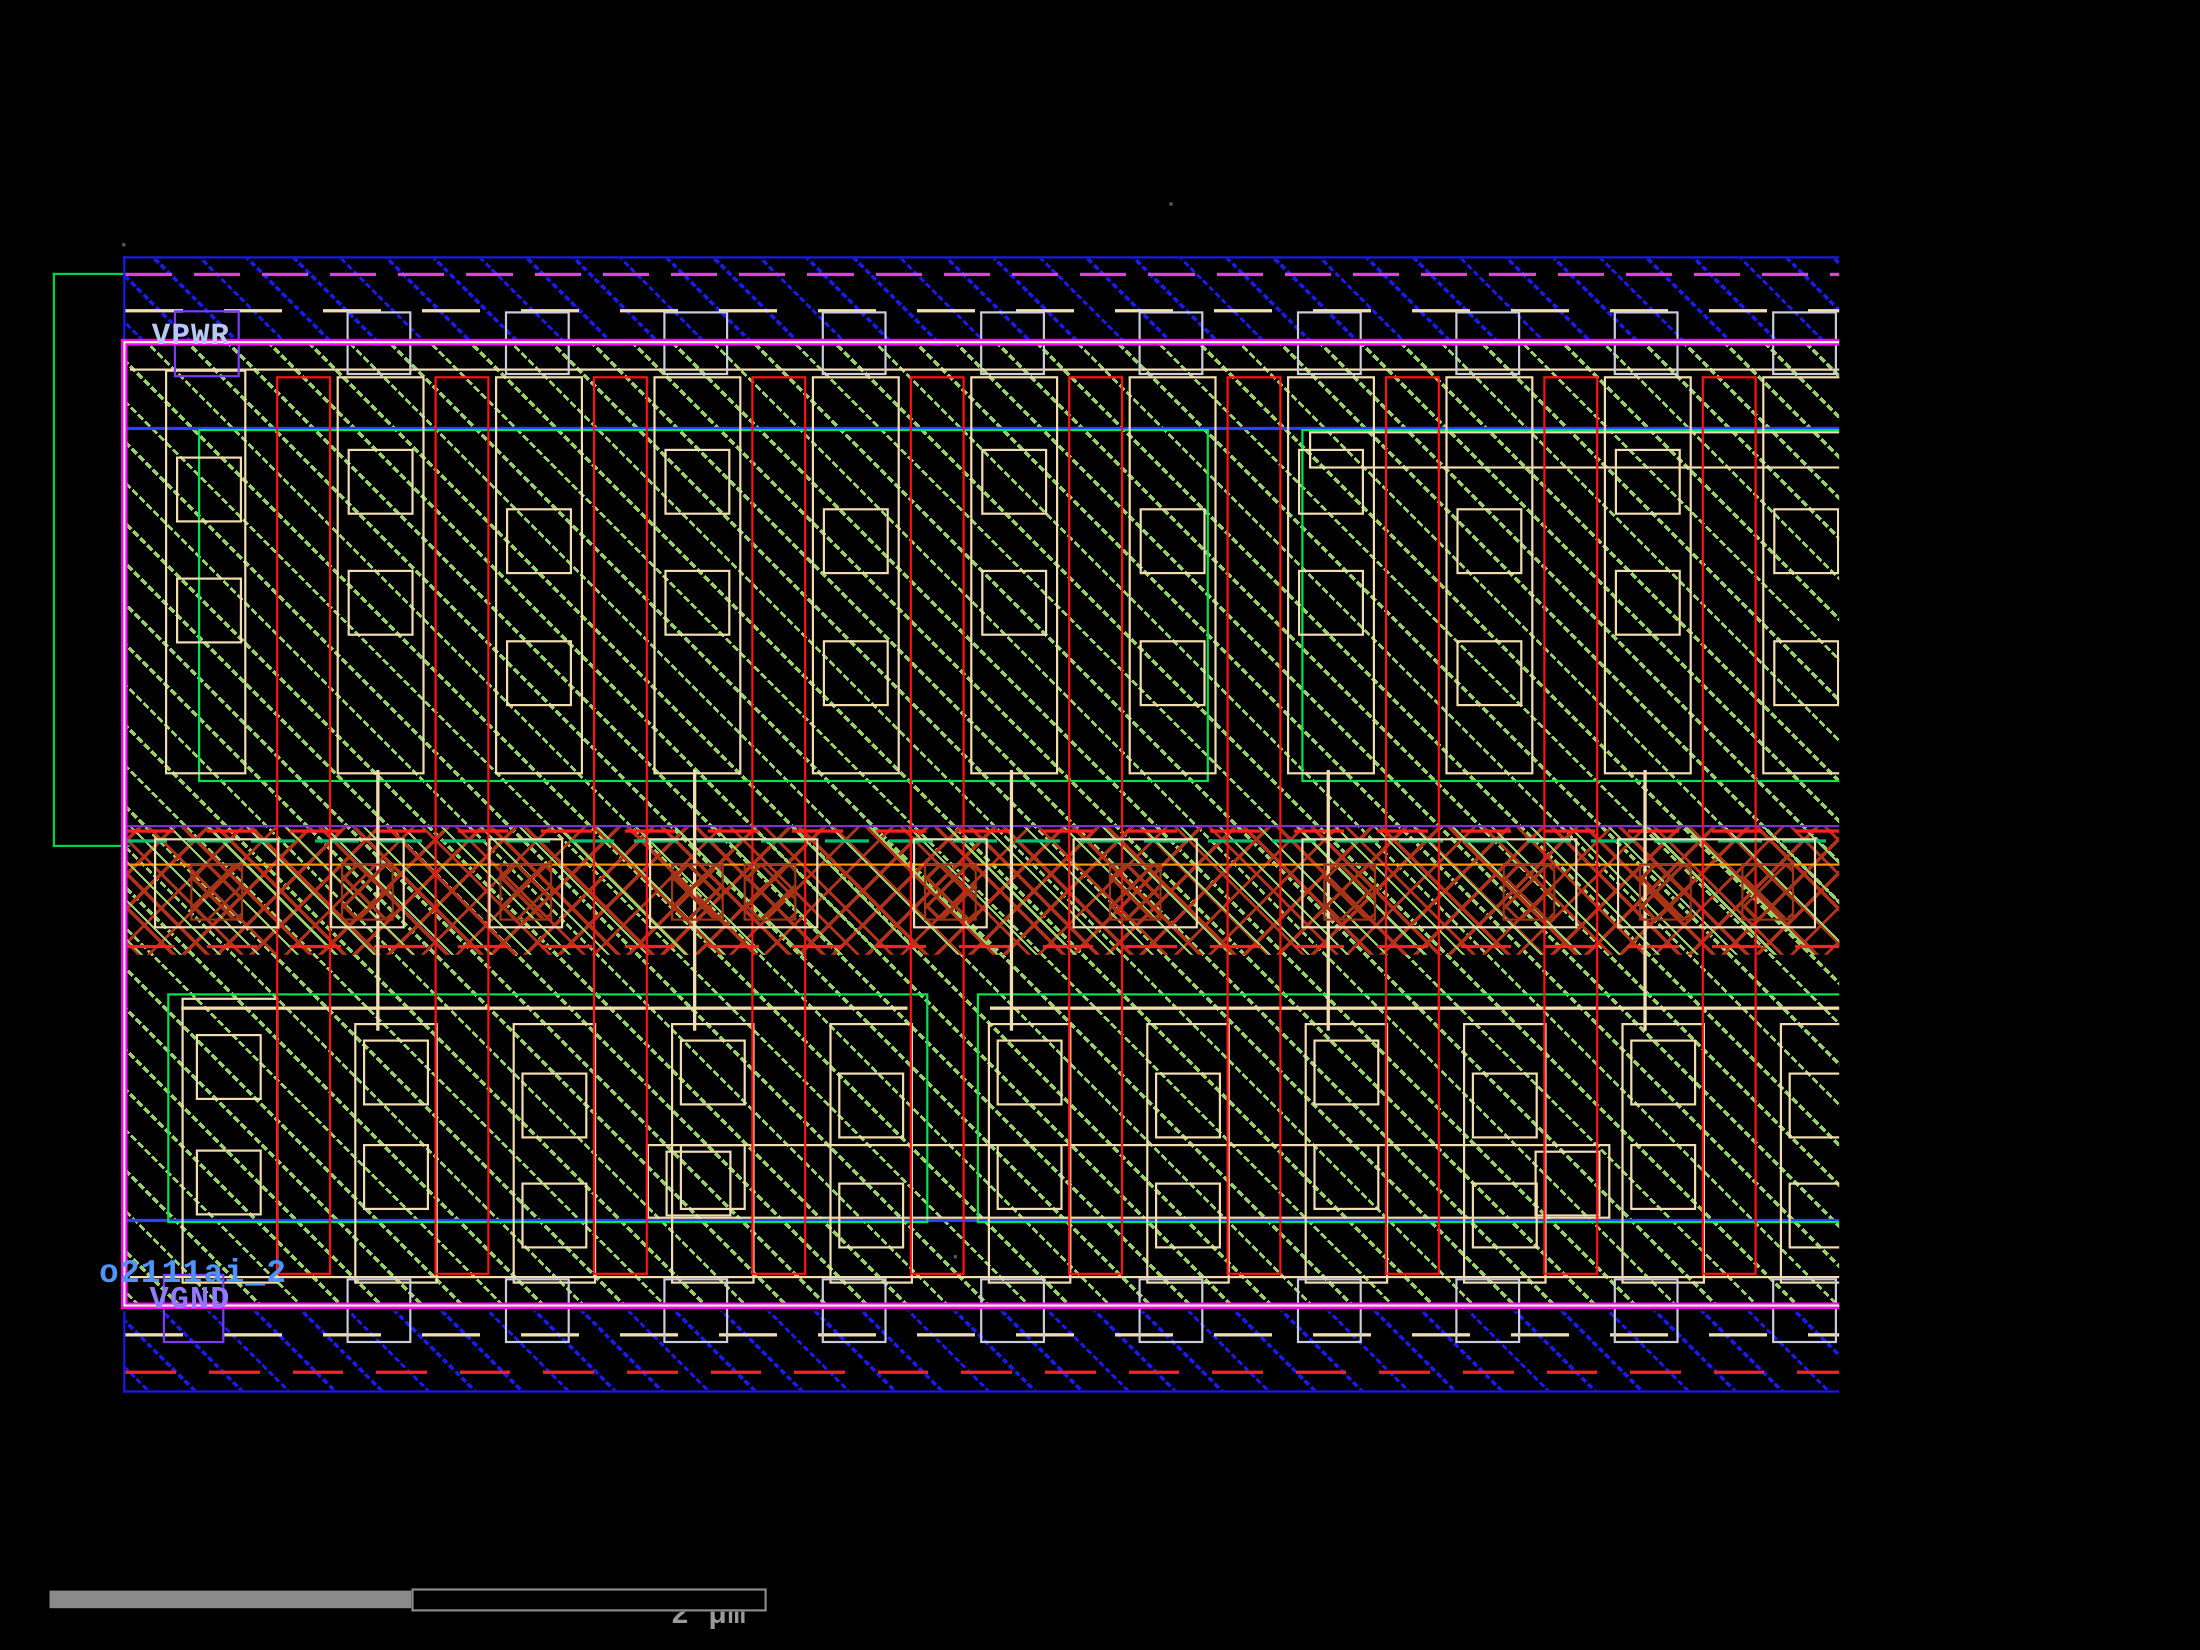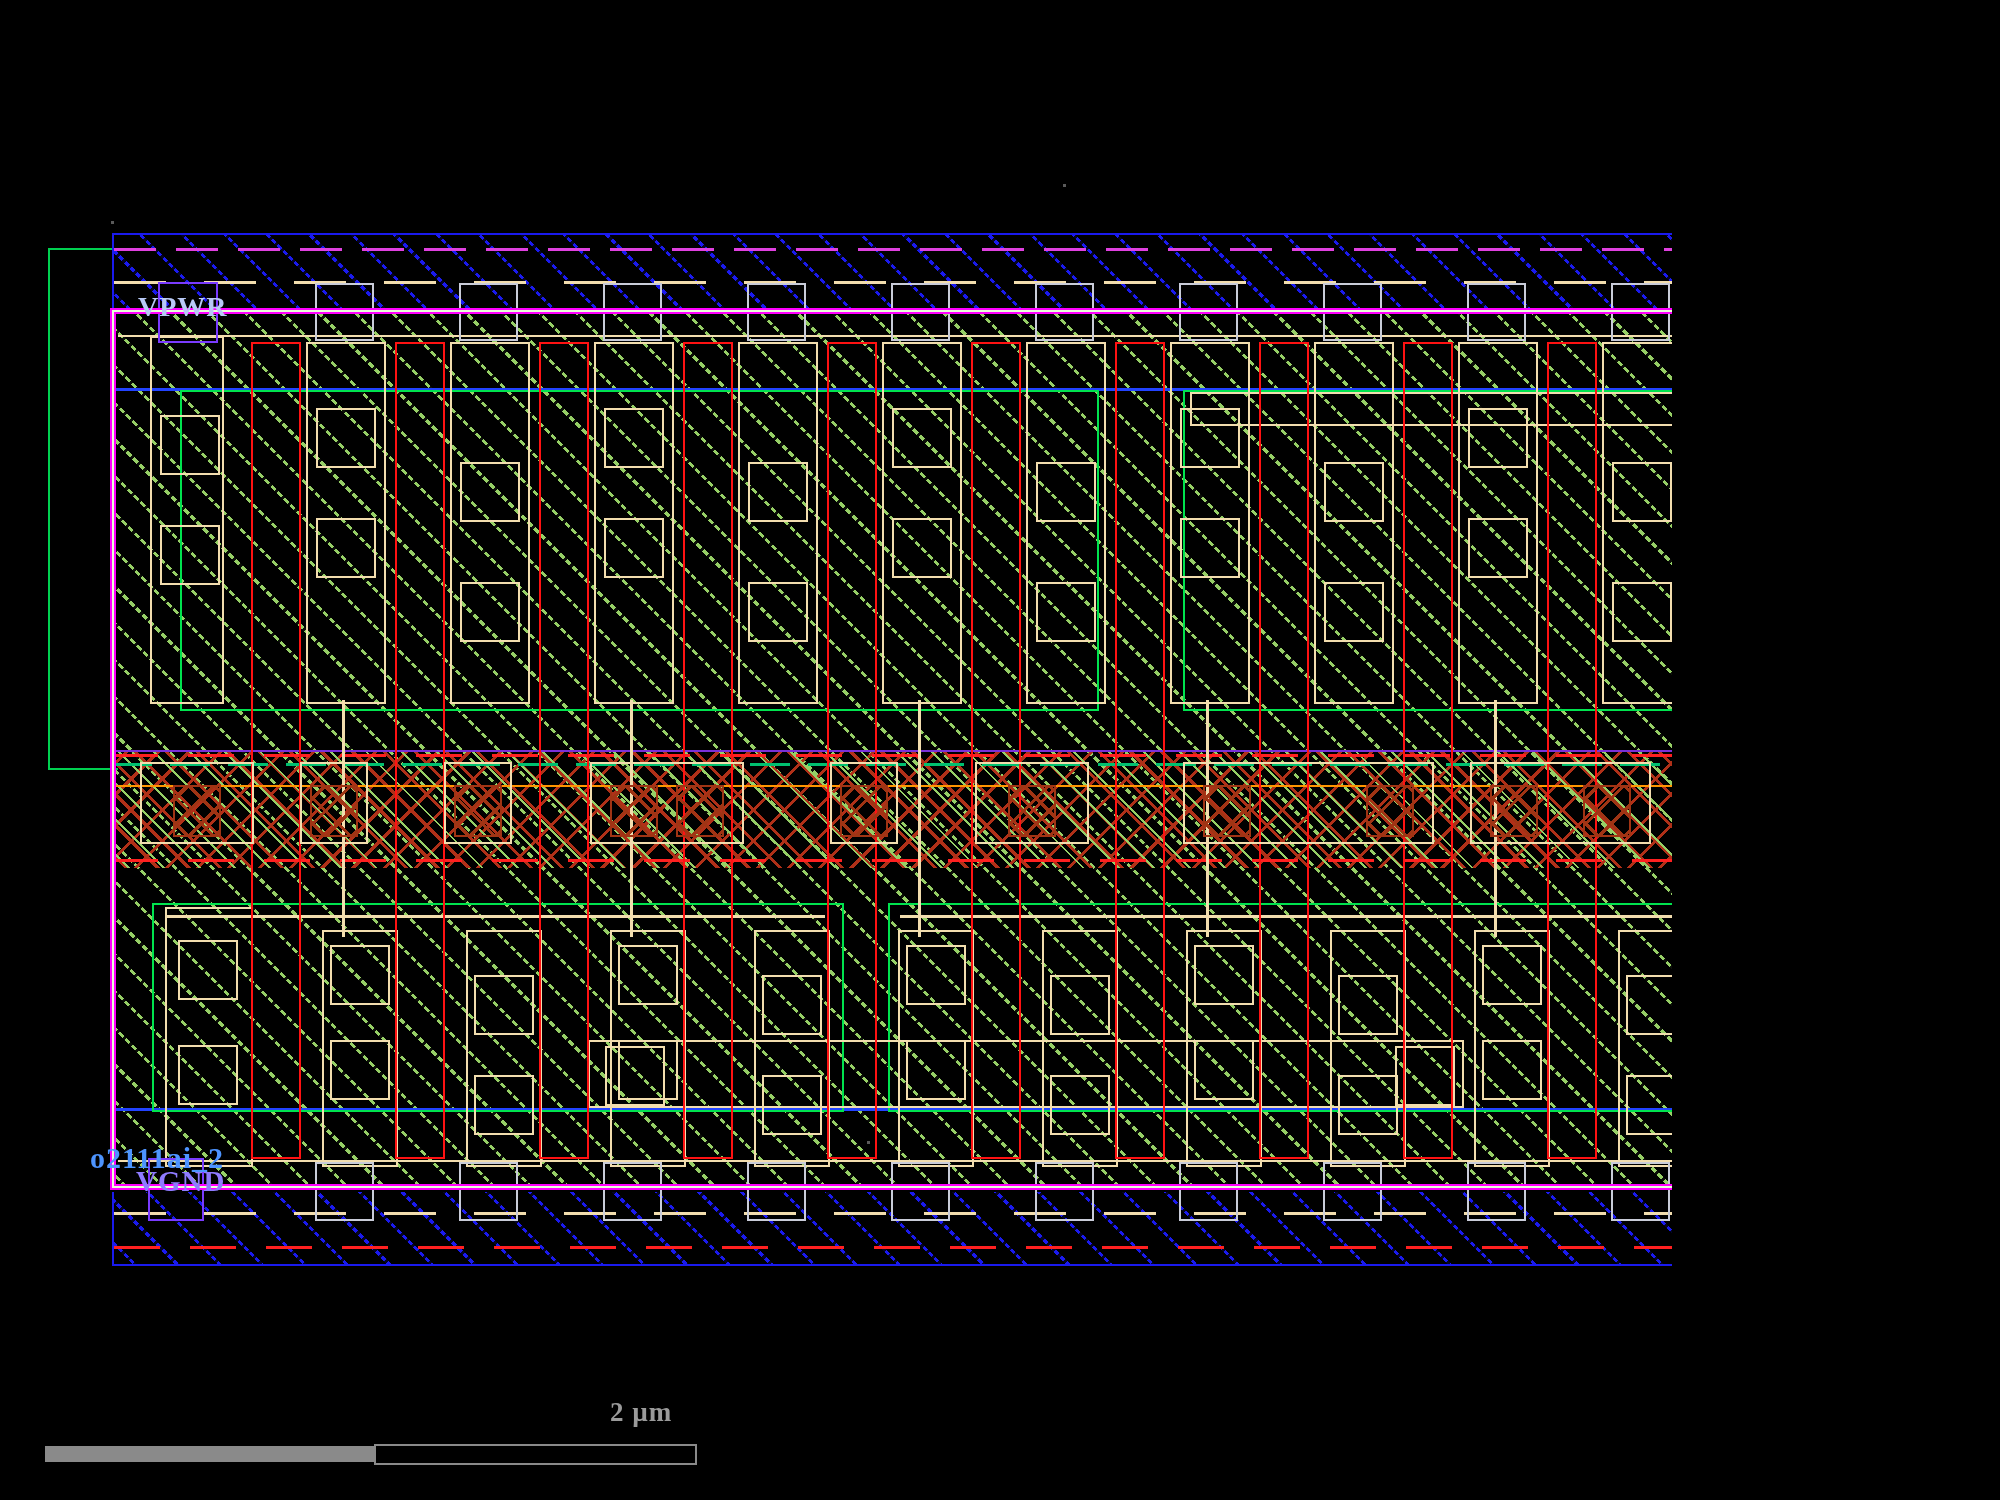--- a/index.html
+++ b/index.html
@@ -1,17 +1,17 @@
 <!DOCTYPE html>
 <html style="--c-metal1: #1a1aee; --c-metal1-pin: #7a3bff; --c-nwell: #00d050; --c-diff: #00e34e; --c-nsdm: #2243ff; --c-poly: #ff1212; --c-poly-hatch: #b03018; --c-contact-hatch: #a03414; --c-licon: #f2ddae; --c-implant-hatch: #96cf66; --c-boundary: #ff00ff; --c-boundary-inner: #eaffd8; --c-via: #c9ccd9; --c-band-purple: #7a30d8; --c-band-teal: #00c070; --c-band-orange: #ff9500; --c-rail-dash-pink: #e040e0; --c-rail-dash-red: #ff2020; --c-text-cellname: #4d94ff; --c-text-vpwr: #b9c9f6; --c-text-vgnd: #8f7bff; --c-scale-gray: #8a8a8a; --c-scale-text: #9a9a9a;"><head>
 <meta charset="utf-8">
 <style>
   html,body{margin:0;padding:0;background:#000;}
   #canvas{position:relative;width:1672px;height:1500px;background:#000;overflow:hidden;
-          font-family:Liberation Serif, serif;}
+          font-family:Liberation Mono, monospace;}
   .abs{position:absolute;}
   .pixtext{position:absolute;font-weight:bold;white-space:pre;letter-spacing:1px;}
   
   .hatch-implant{background-image:
       repeating-linear-gradient(135deg, rgba(0,0,0,.92) 0 3px, transparent 3px 9px),
       repeating-linear-gradient(45deg, transparent 0 11px, var(--c-implant-hatch) 11px 14px, transparent 14px 26px);}
   .hatch-met1{background-image:
       repeating-linear-gradient(135deg, rgba(0,0,0,.85) 0 3px, transparent 3px 8px),
       repeating-linear-gradient(45deg, transparent 0 13px, var(--c-metal1) 13px 16px, transparent 16px 30px);}
   .hatch-band{background-image:
@@ -240,17 +240,17 @@
 
   <div class="pixtext" id="vpwr-label" style="left:138px;top:291px;font-size:28px;color:var(--c-text-vpwr);">VPWR</div>
   <div class="pixtext" id="cellname-label" style="left:90px;top:1141px;font-size:30px;color:var(--c-text-cellname);">o2111ai_2</div>
   <div class="pixtext" id="vgnd-label" style="left:136px;top:1165px;font-size:29px;color:var(--c-text-vgnd);">VGND</div>
 
   <div class="dot" style="left:111px;top:221px;"></div>
   <div class="dot" style="left:1063px;top:184px;"></div>
   <div class="dot" style="left:1726px;top:220px;"></div>
   <div class="dot" style="left:867px;top:1141px;"></div>
 
-  <div class="pixtext" id="scale-label" style="left:610px;top:1397px;font-size:27px;color:var(--c-scale-text);text-align:right;">2 µm</div>
+  <div class="pixtext" id="scale-label" style="left:610px;top:1454px;font-size:27px;color:var(--c-scale-text);text-align:right;">2 µm</div>
   <div class="abs" style="left:45px;top:1446px;width:330px;height:16px;background:var(--c-scale-gray);"></div>
   <div class="abs" style="left:374px;top:1444px;width:319px;height:17px;border:2px solid var(--c-scale-gray);background:#000;"></div>
 
 </div>
 
 </body></html>

